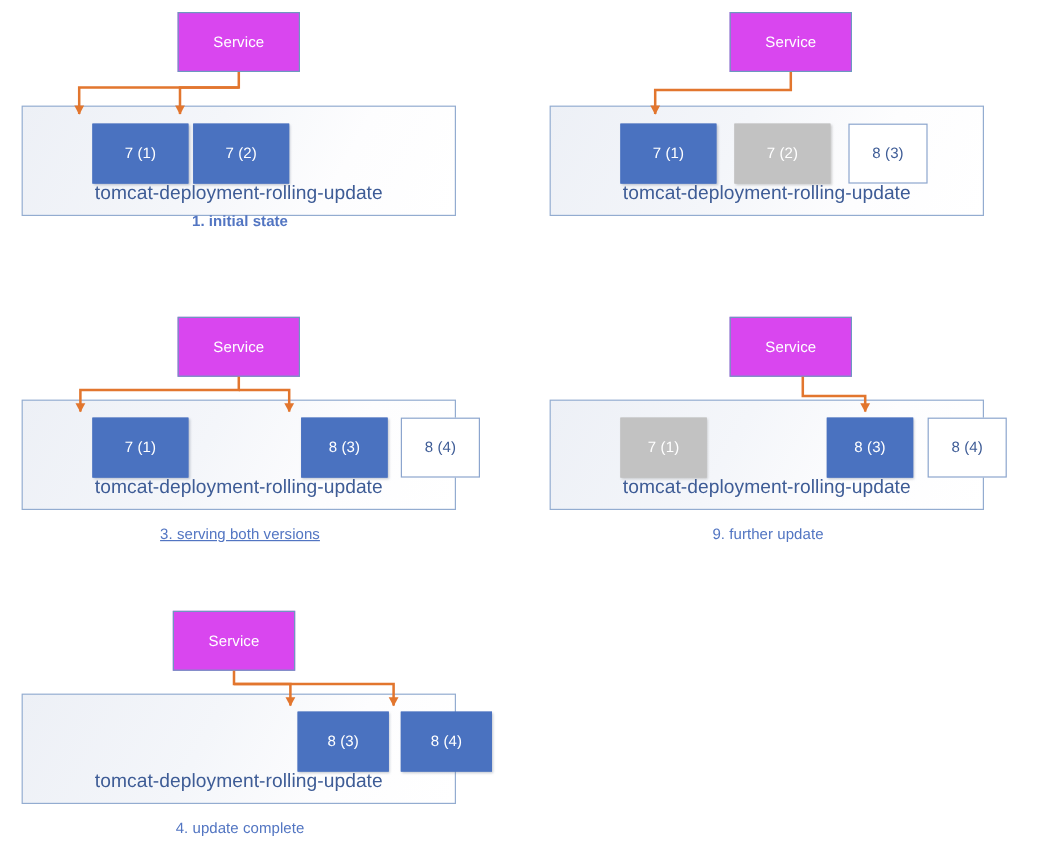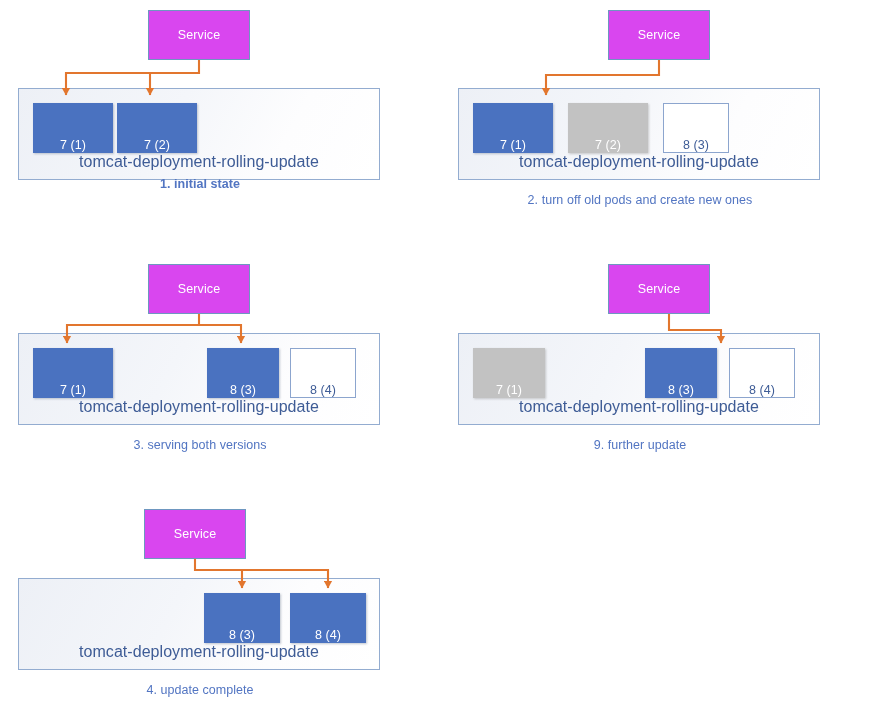--- a/index.html
+++ b/index.html
@@ -56,24 +56,25 @@
     color: #3E5C96;
     font-size: 16px;
     letter-spacing: .05px;
   }
 
   
   .pod {
     position: absolute;
     box-sizing: border-box;
     display: flex;
-    align-items: flex-end;
+    align-items: center;
     justify-content: center;
     font-size: 12.5px;
     letter-spacing: .1px;
+    margin-left: 44px;
   }
   .pod.active {
     background: #4A72C0;
     border: 1px solid #4A72C0;
     color: #ffffff;
     box-shadow: 1px 1px 2px rgba(120,130,150,.45);
   }
   .pod.terminating {
     background: #C2C2C2;
     border: 1px solid #C2C2C2;
@@ -135,40 +136,39 @@
   </div>
   <div class="pod active" style="left:33px; top:103px; width:80px; height:50px;">
     <span>7 (1)</span>
   </div>
   <div class="pod terminating" style="left:128px; top:103px; width:80px; height:50px;">
     <span>7 (2)</span>
   </div>
   <div class="pod pending" style="left:223px; top:103px; width:66px; height:50px;">
     <span>8 (3)</span>
   </div>
-  <div class="caption" style="top:193px;">2. turn off old pods and create new ones</div>
 </div>
 
 <div class="panel" style="left:0px; top:250px;">
   <div class="service-box" style="left:148px; top:14px;">
     <span>Service</span>
   </div>
   <div class="deployment" style="left:18px; top:83px; width:362px; height:92px;">
     <div class="deployment-label">tomcat-deployment-rolling-update</div>
   </div>
   <div class="pod active" style="left:33px; top:98px; width:80px; height:50px;">
     <span>7 (1)</span>
   </div>
   <div class="pod active" style="left:207px; top:98px; width:72px; height:50px;">
     <span>8 (3)</span>
   </div>
   <div class="pod pending" style="left:290px; top:98px; width:66px; height:50px;">
     <span>8 (4)</span>
   </div>
-  <div class="caption" style="top:188px;">3. serving both versions</div>
+  <div class="caption" style="top:188px;text-decoration:underline;">3. serving both versions</div>
 </div>
 
 <div class="panel" style="left:440px; top:250px;">
   <div class="service-box" style="left:168px; top:14px;">
     <span>Service</span>
   </div>
   <div class="deployment" style="left:18px; top:83px; width:362px; height:92px;">
     <div class="deployment-label">tomcat-deployment-rolling-update</div>
   </div>
   <div class="pod terminating" style="left:33px; top:98px; width:72px; height:50px;">

